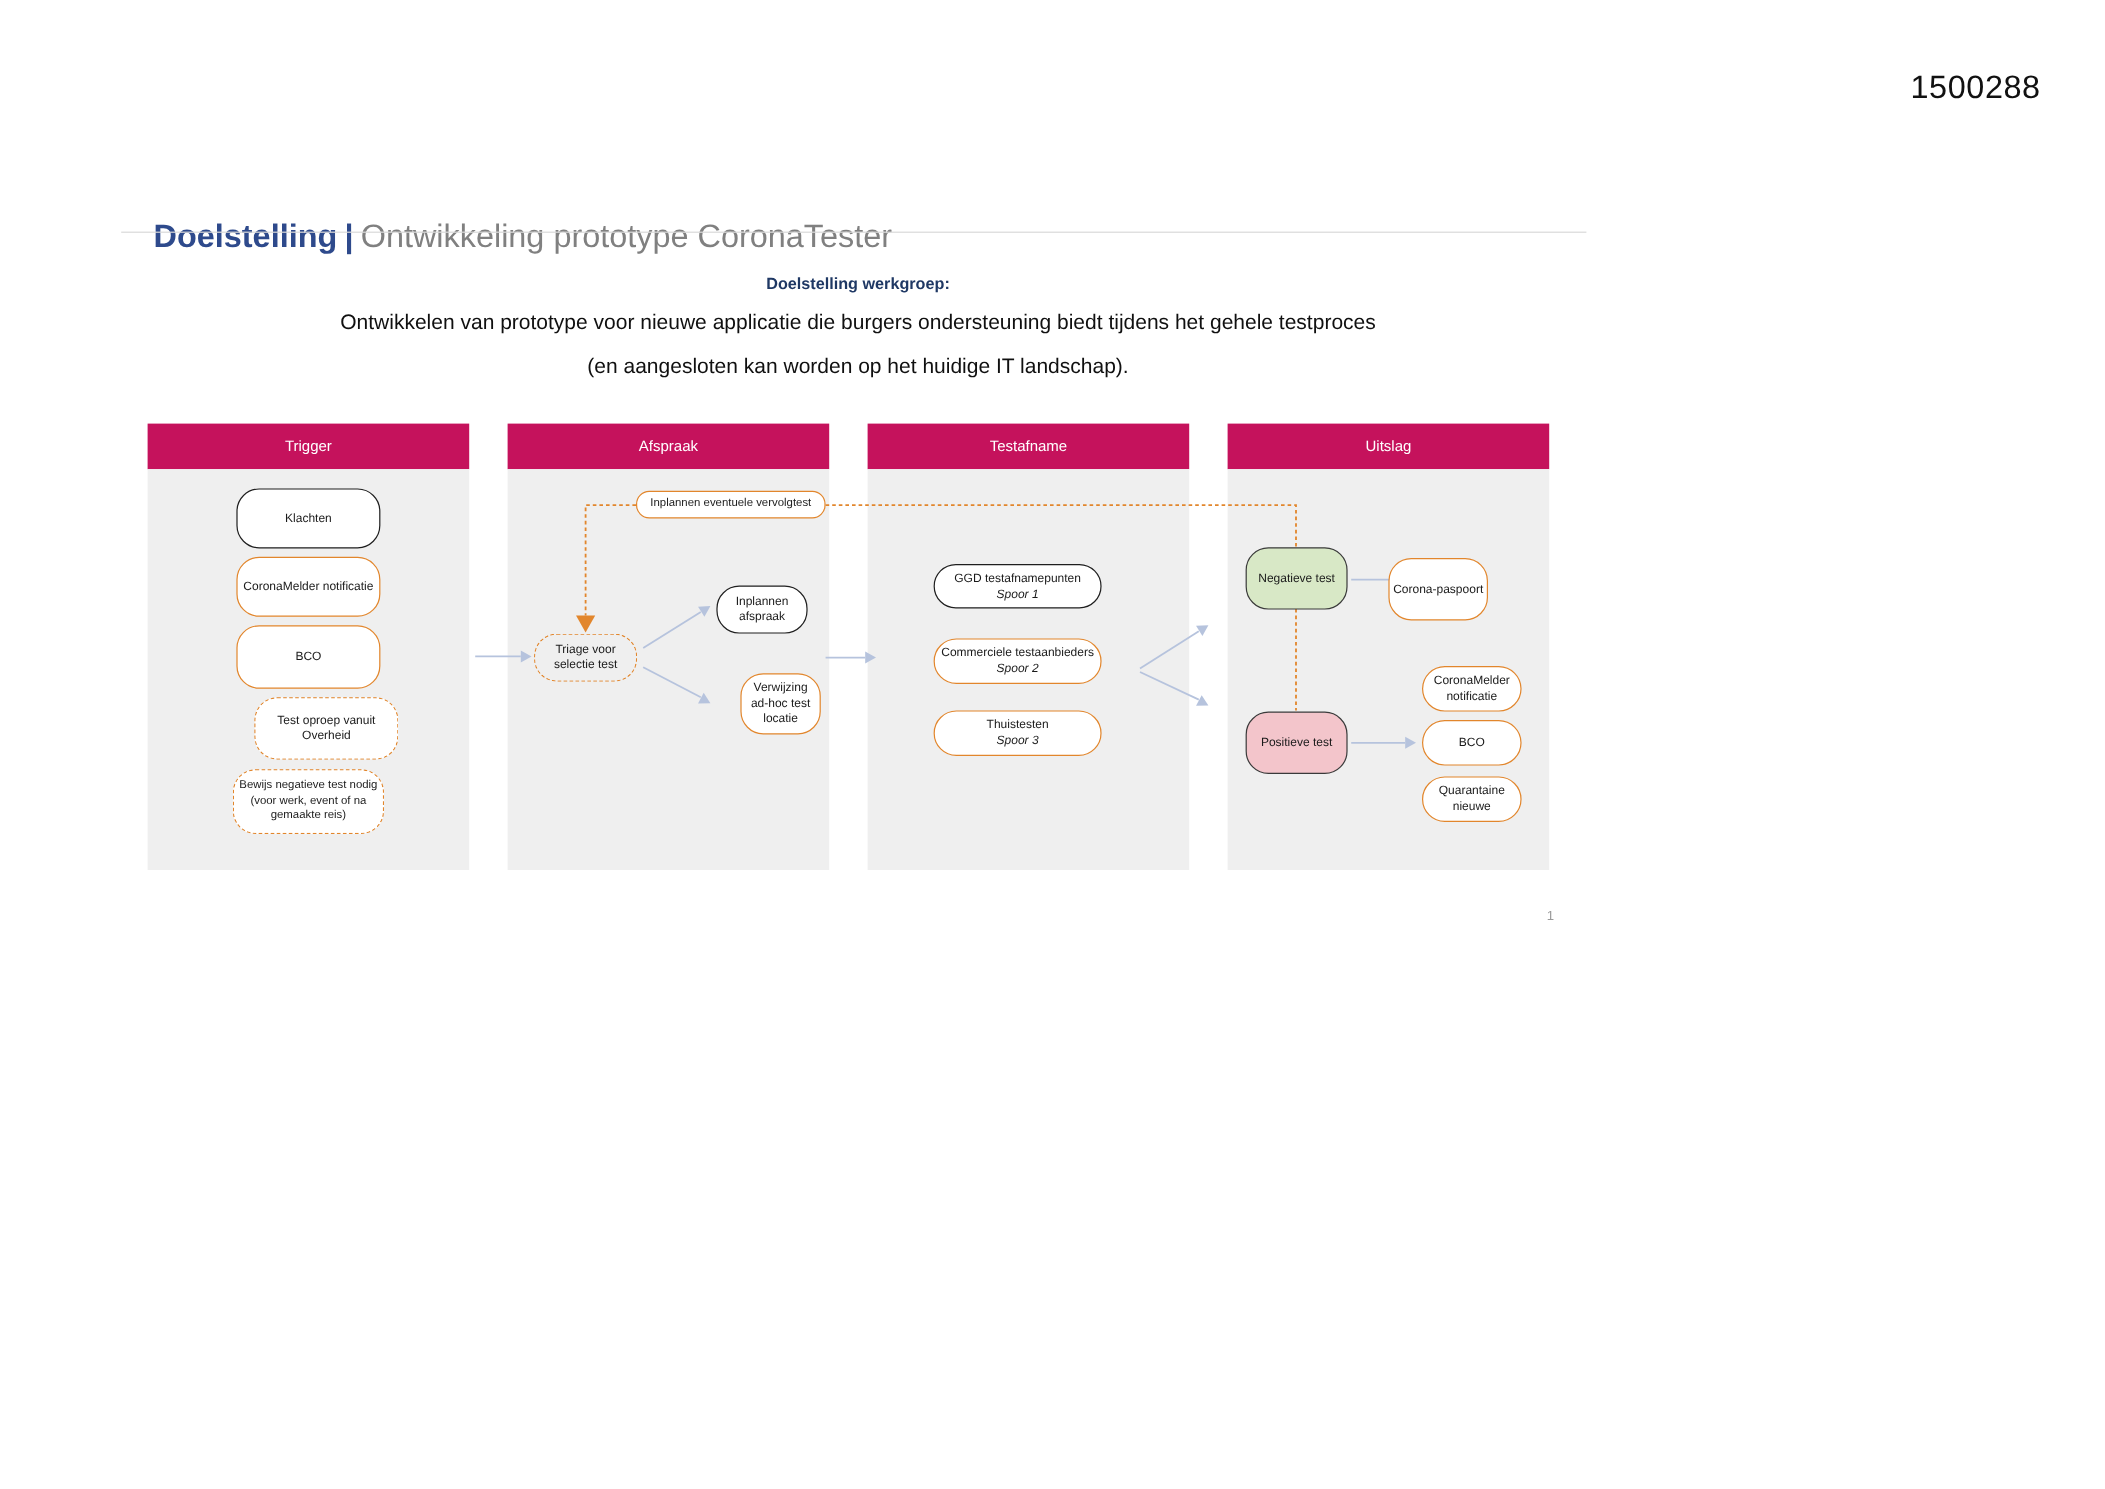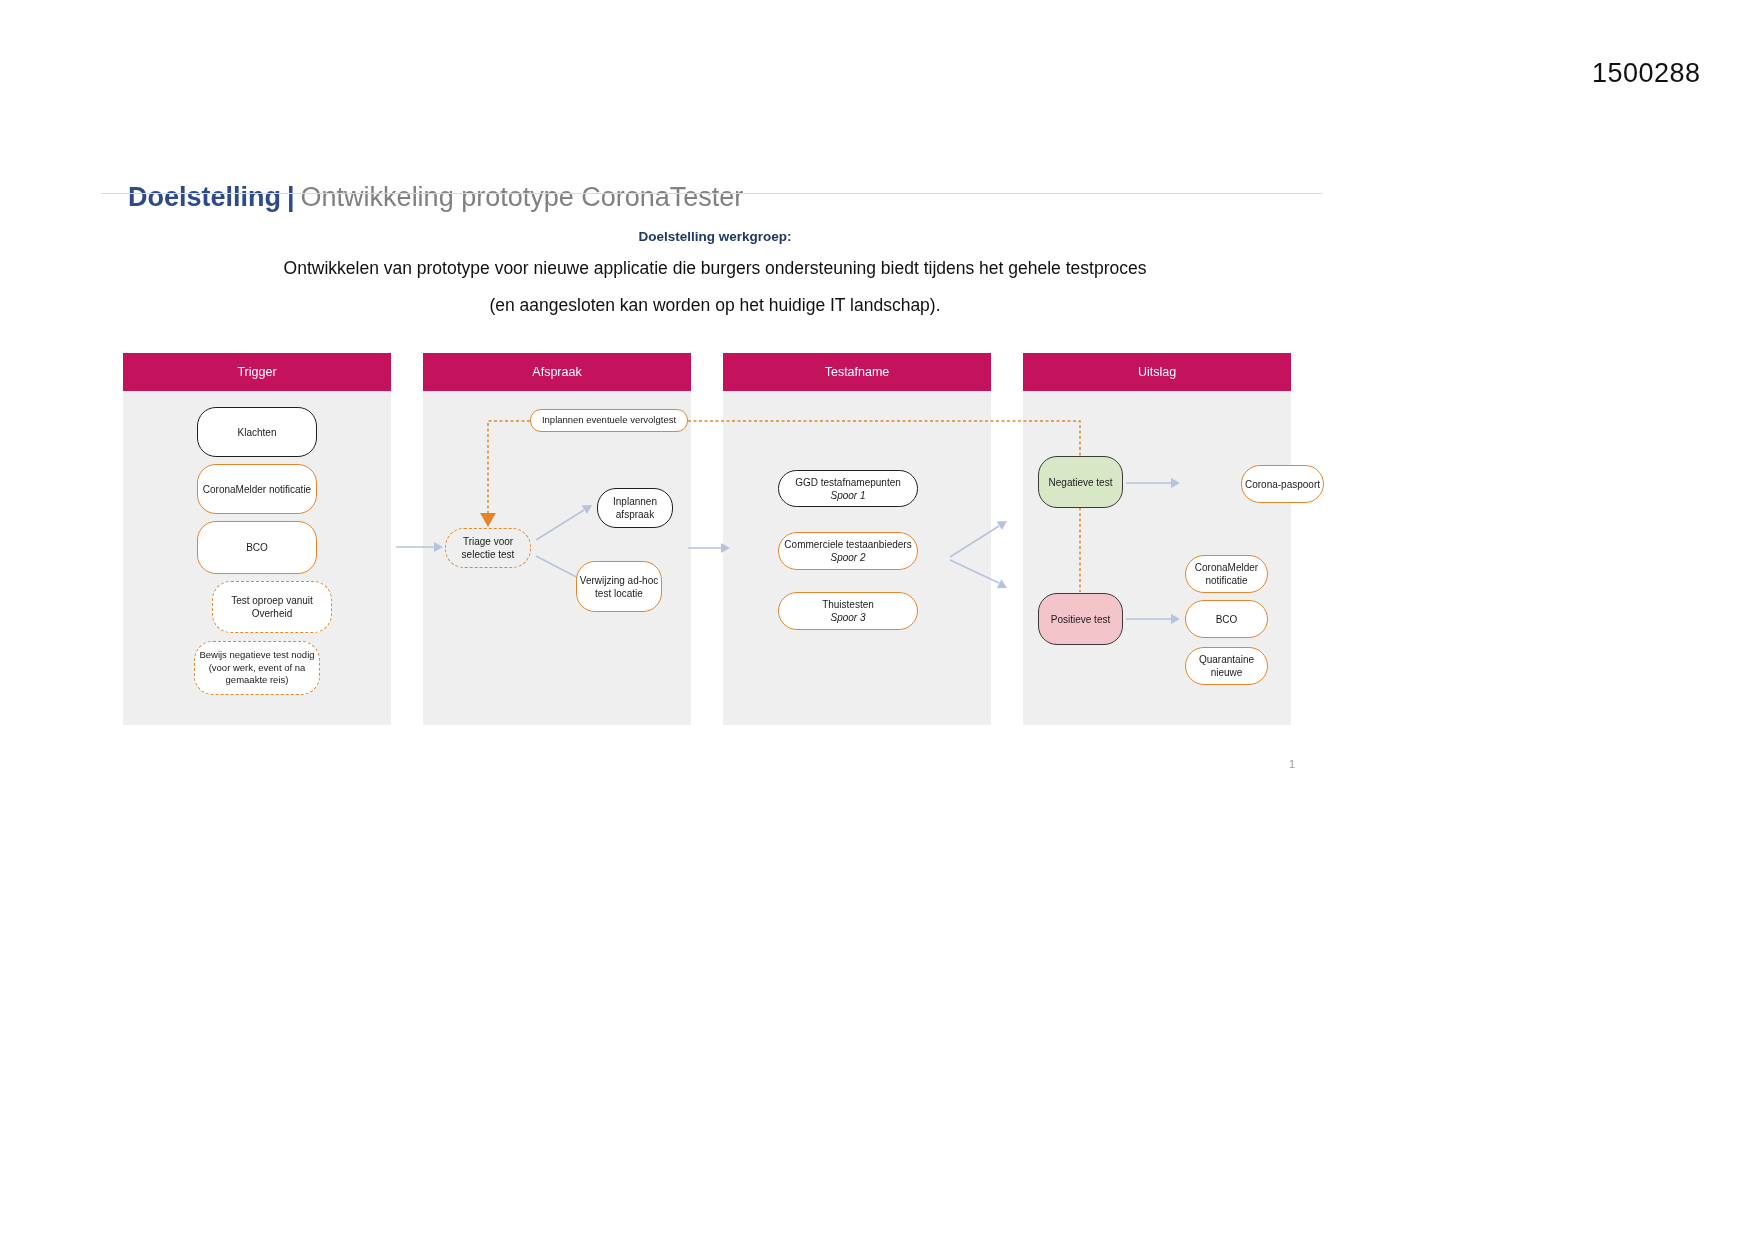--- a/index.html
+++ b/index.html
@@ -97,36 +97,36 @@
 
   <div class="bx b-black" style="left:197px;top:407px;width:120px;height:50px">Klachten</div>
   <div class="bx b-orange" style="left:197px;top:464px;width:120px;height:50px">CoronaMelder notificatie</div>
   <div class="bx b-orange" style="left:197px;top:521px;width:120px;height:53px">BCO</div>
   <div class="bx b-orange-dashed" style="left:212px;top:581px;width:120px;height:52px">Test oproep vanuit Overheid</div>
   <div class="bx b-orange-dashed small" style="left:194px;top:641px;width:126px;height:54px">Bewijs negatieve test nodig (voor werk, event of na gemaakte reis)</div>
 
   <div class="bx b-orange capsule" style="left:530px;top:409px;width:158px;height:23px">Inplannen eventuele vervolgtest</div>
   <div class="bx b-orange-dashed fill-none" style="left:445px;top:528px;width:86px;height:40px">Triage voor selectie test</div>
   <div class="bx b-black" style="left:597px;top:488px;width:76px;height:40px">Inplannen afspraak</div>
-  <div class="bx b-orange" style="left:576px;top:561px;width:86px;height:51px">Verwijzing ad-hoc test locatie</div>
+  <div class="bx b-orange" style="left:617px;top:561px;width:67px;height:51px">Verwijzing ad-hoc test locatie</div>
 
   <div class="bx b-black" style="left:778px;top:470px;width:140px;height:37px">
     <span>GGD testafnamepunten</span>
     <em>Spoor 1</em>
   </div>
   <div class="bx b-orange" style="left:778px;top:532px;width:140px;height:38px">
     <span>Commerciele testaanbieders</span>
     <em>Spoor 2</em>
   </div>
   <div class="bx b-orange" style="left:778px;top:592px;width:140px;height:38px">
     <span>Thuistesten</span>
     <em>Spoor 3</em>
   </div>
 
   <div class="bx b-dark fill-green" style="left:1038px;top:456px;width:85px;height:52px">Negatieve test</div>
   <div class="bx b-dark fill-pink" style="left:1038px;top:593px;width:85px;height:52px">Positieve test</div>
-  <div class="bx b-orange" style="left:1241px;top:465px;width:83px;height:38px">Corona-paspoort</div>
+  <div class="bx b-orange" style="left:1157px;top:465px;width:83px;height:52px">Corona-paspoort</div>
   <div class="bx b-orange" style="left:1185px;top:555px;width:83px;height:38px">CoronaMelder notificatie</div>
   <div class="bx b-orange" style="left:1185px;top:600px;width:83px;height:38px">BCO</div>
   <div class="bx b-orange" style="left:1185px;top:647px;width:83px;height:38px">Quarantaine nieuwe</div>
 
   <div class="pagenum">1</div>
 </div>
 
 </body></html>

